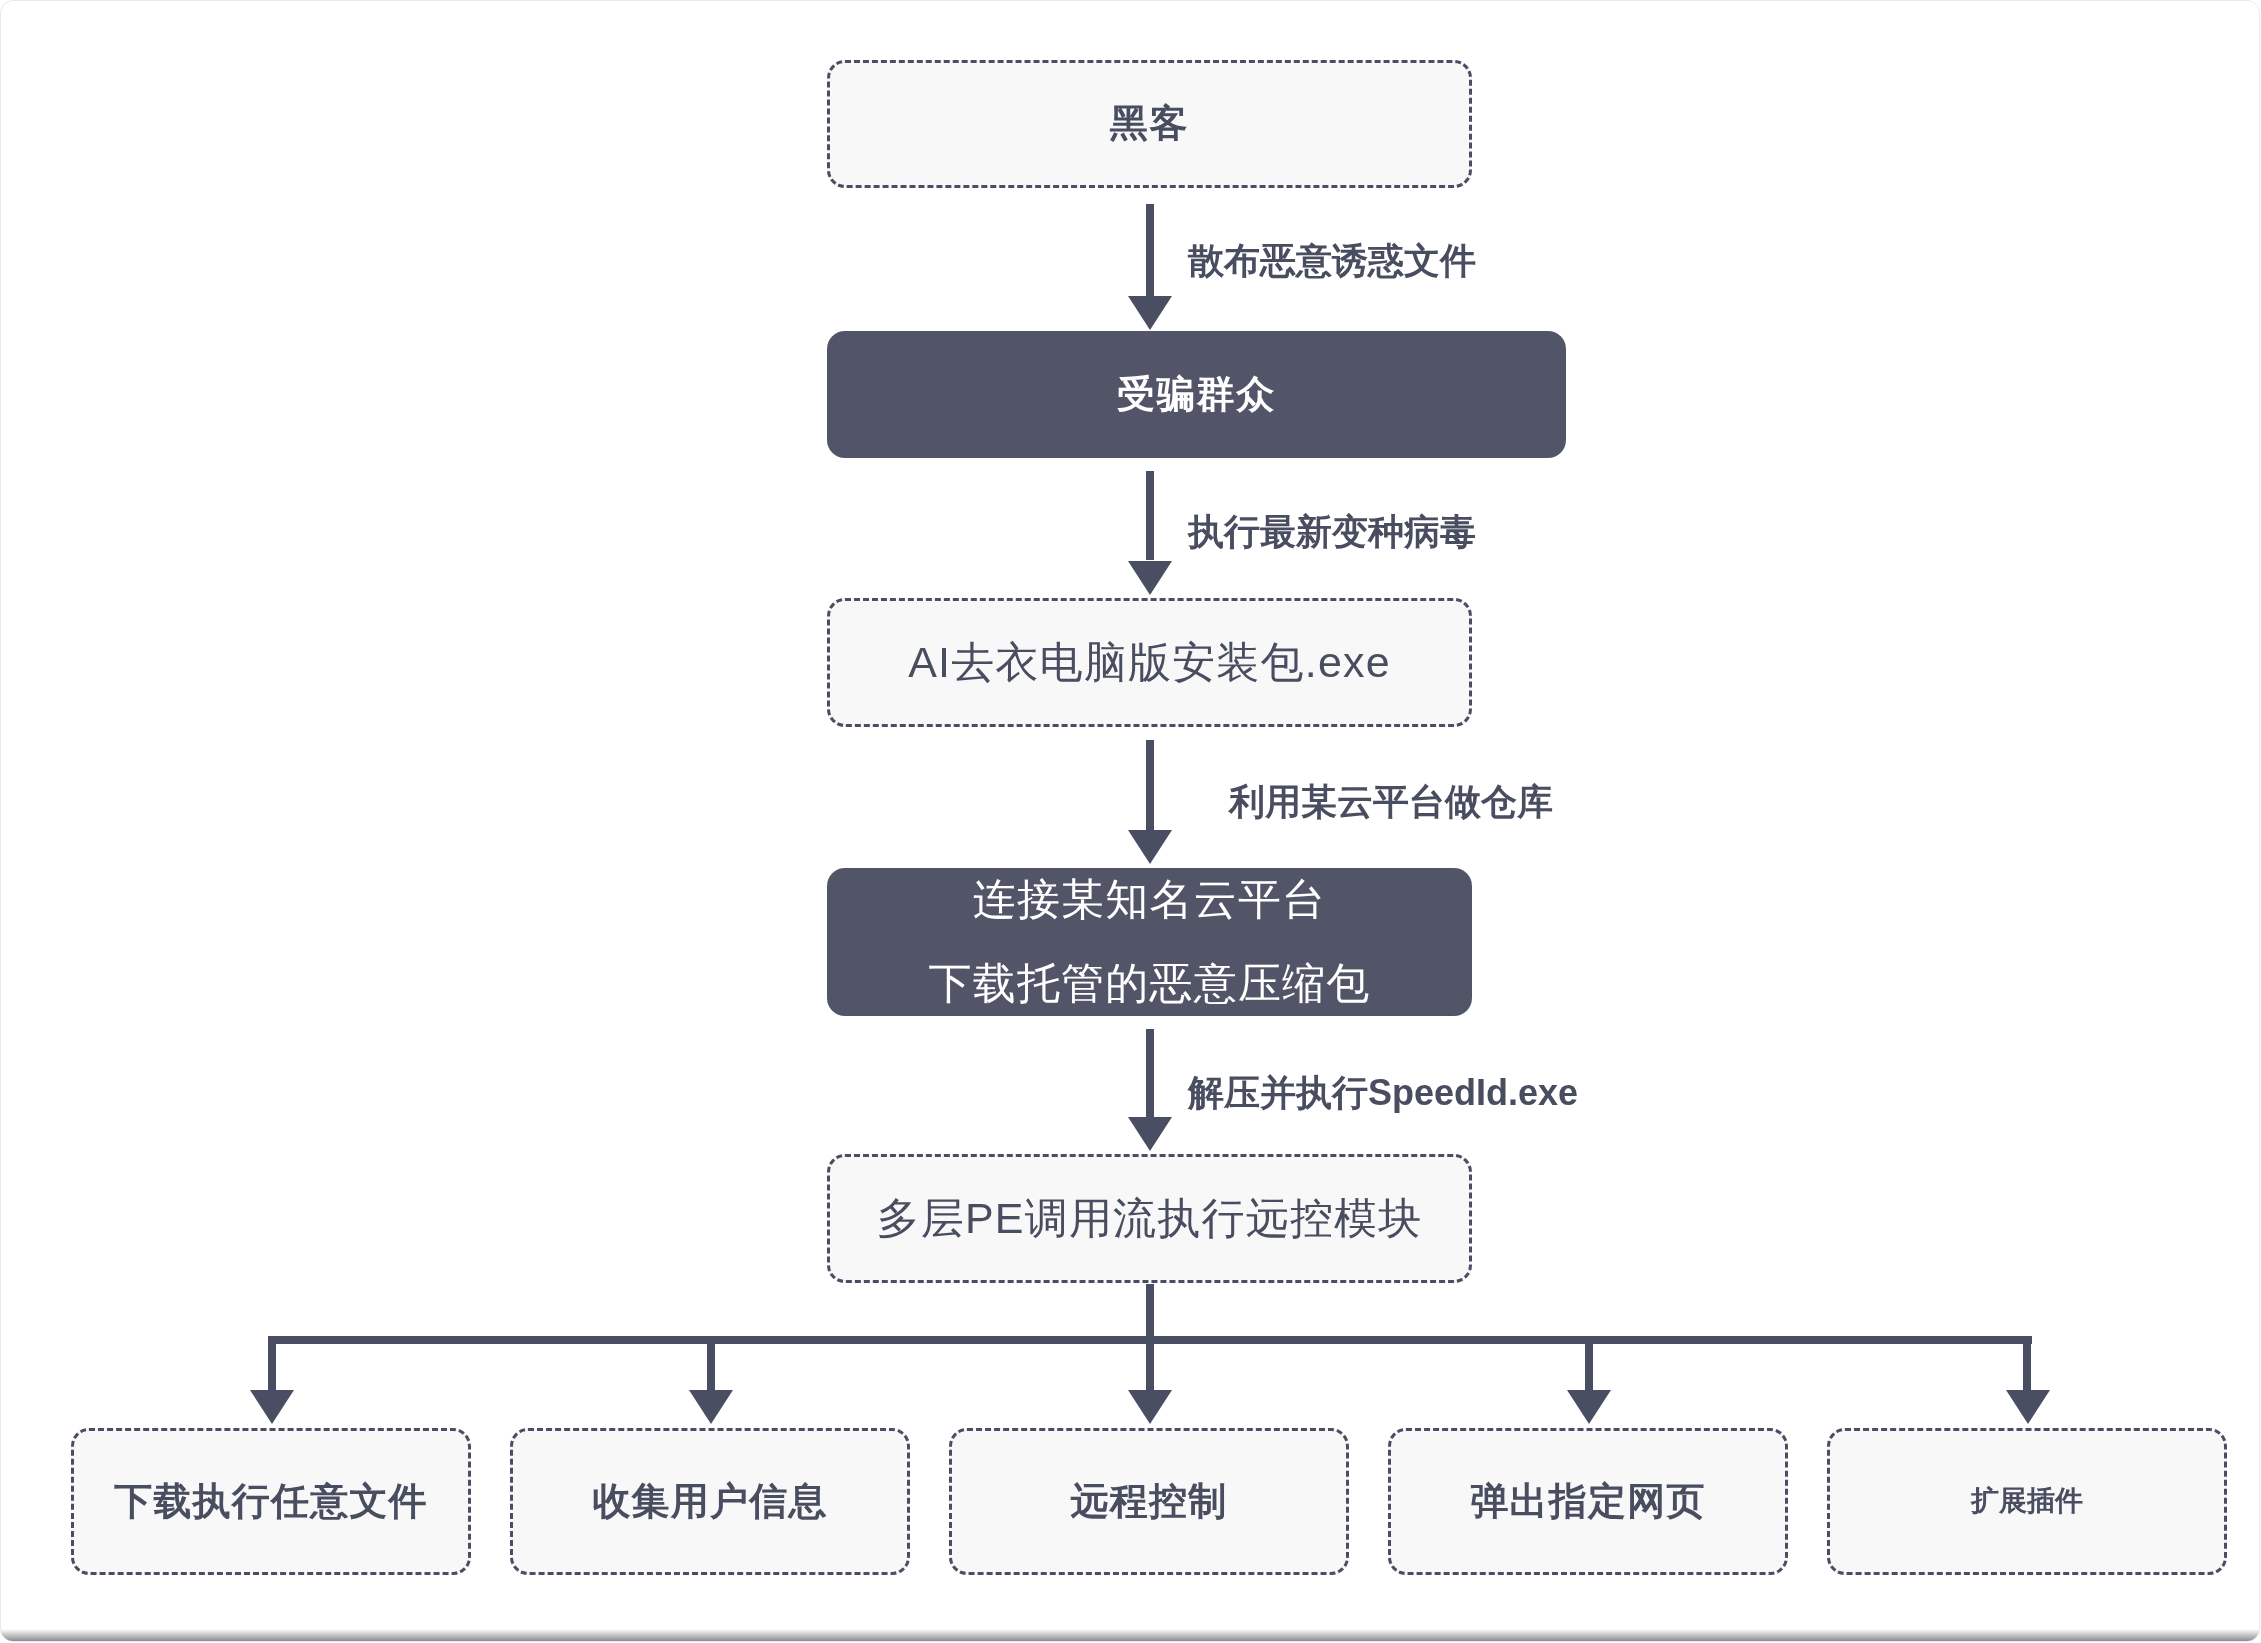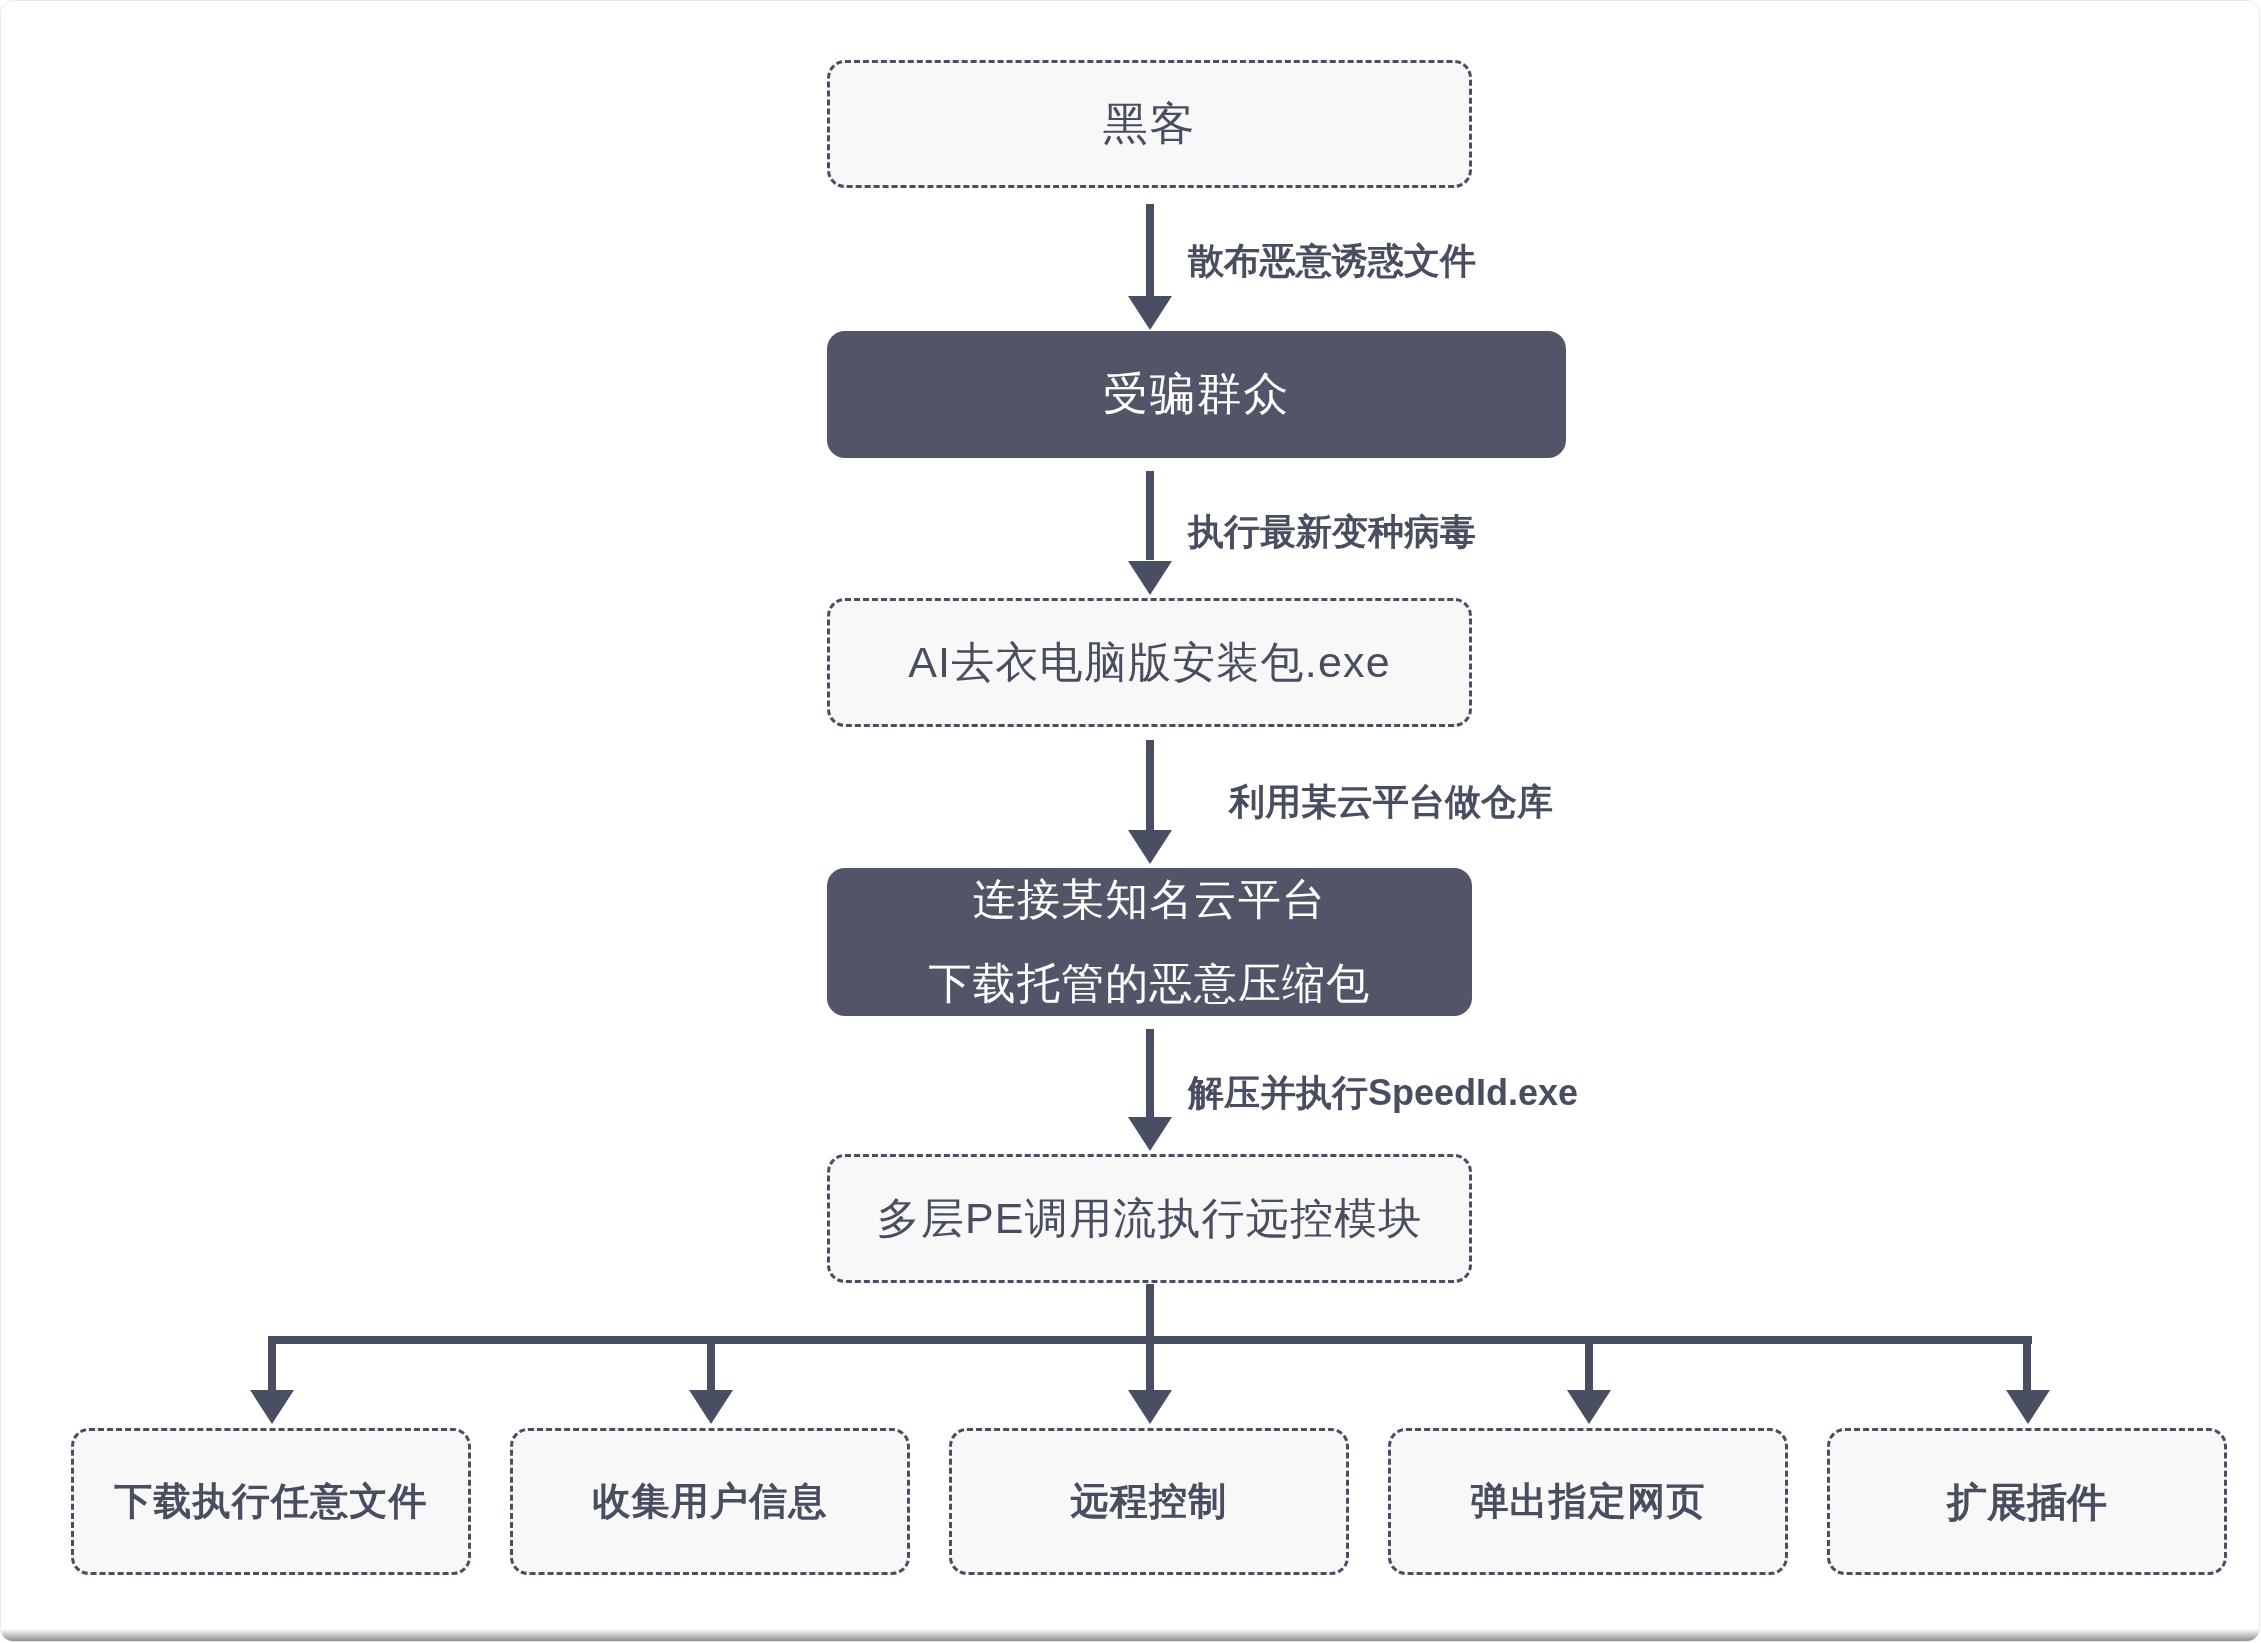--- a/index.html
+++ b/index.html
@@ -39,24 +39,24 @@
   }
   .node.dashed {
     background: #f8f8f9;
     border: 3.6px dashed #4a4e62;
     color: #494d60;
   }
   .node.solid {
     background: #525568;
     color: #ffffff;
   }
-  .t-main  { font-size: 45px; font-weight: 400; letter-spacing: 1.8px; }
+  .t-main  { font-size: 38px; font-weight: 700; letter-spacing: 1.8px; }
   .t-mid   { font-size: 43px; font-weight: 400; letter-spacing: 1.2px; }
   .t-leaf  { font-size: 38px; font-weight: 600; letter-spacing: 1.2px; }
-  .t-leaf-sm { font-size: 40px; font-weight: 600; letter-spacing: 0px; text-align: center; }
+  .t-leaf-sm { font-size: 28px; font-weight: 600; letter-spacing: 0px; text-align: center; }
   .vline {
     position: absolute;
     width: 8.3px;
     background: #4a4e62;
   }
   .hline {
     position: absolute;
     height: 8.3px;
     background: #4a4e62;
   }

